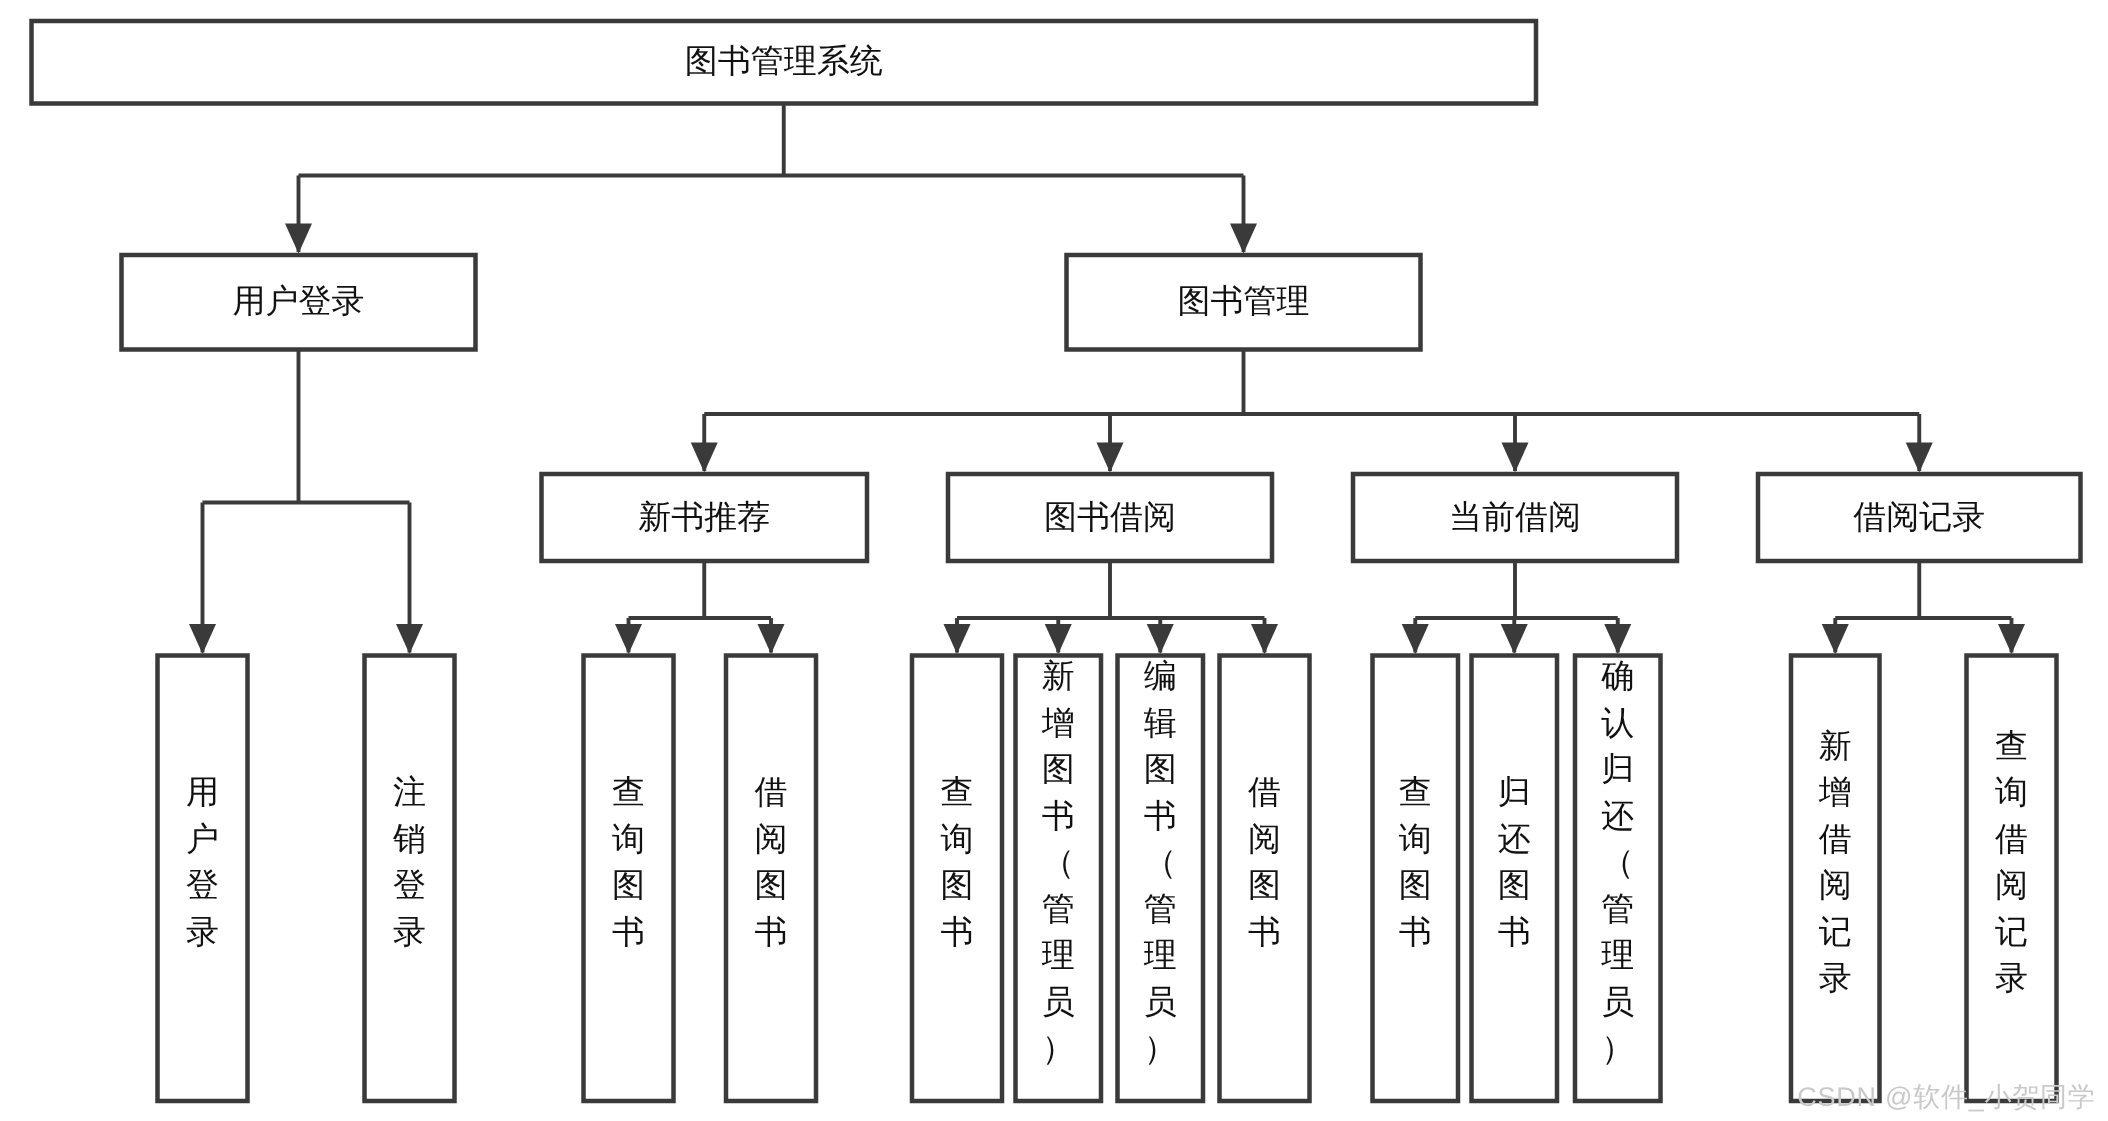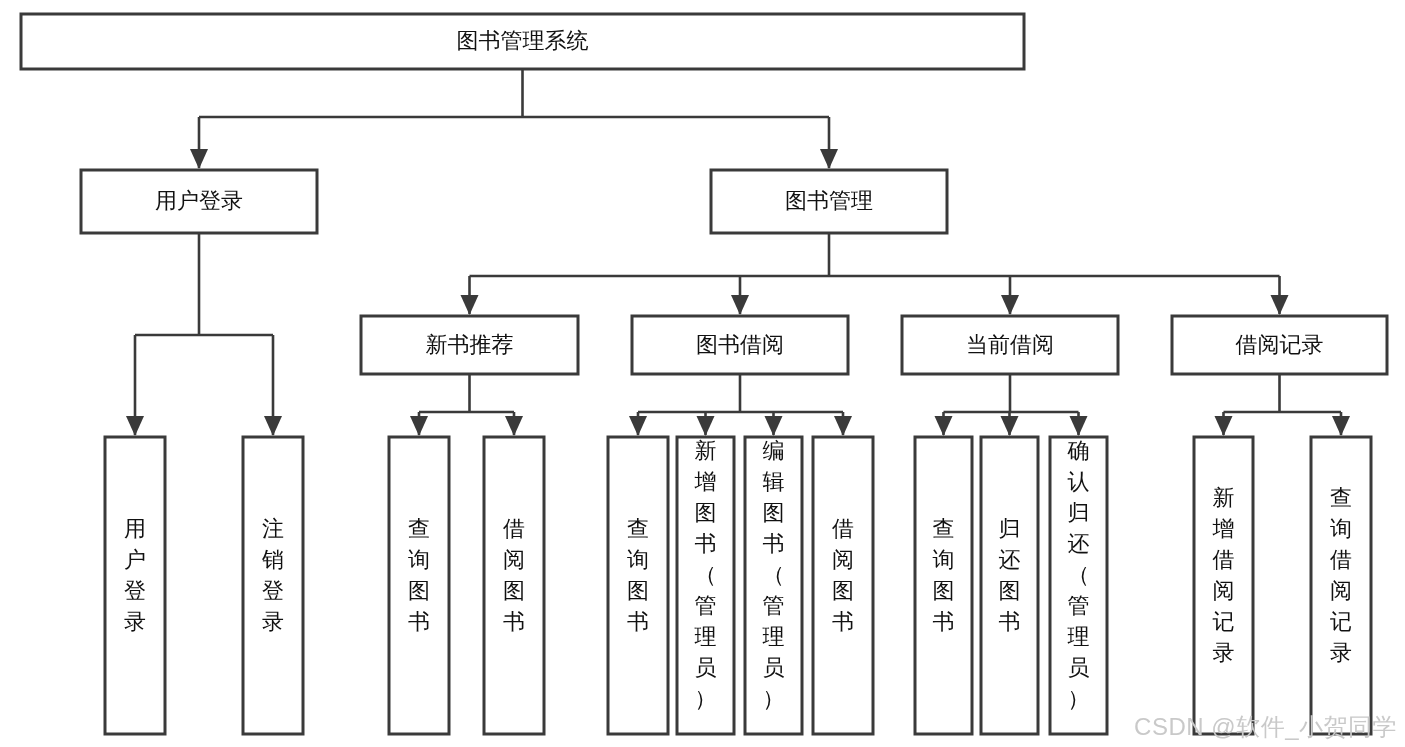--- a/index.html
+++ b/index.html
@@ -23,21 +23,21 @@
   .node-label-vert{
     fill:#111111;
     font-family:"Liberation Sans","DejaVu Sans",sans-serif;
     font-size:22px;
     text-anchor:middle;
   }
   .watermark{
     position:absolute;
     right:8px;bottom:4px;
     color:#c9c9c9;
-    font-size:24px;
+    font-size:18px;
     font-family:"Liberation Sans","DejaVu Sans",sans-serif;
     letter-spacing:.5px;
     white-space:nowrap;
     user-select:none;
   }
 </style>
 </head>
 <body>
 
 <div id="stage">

